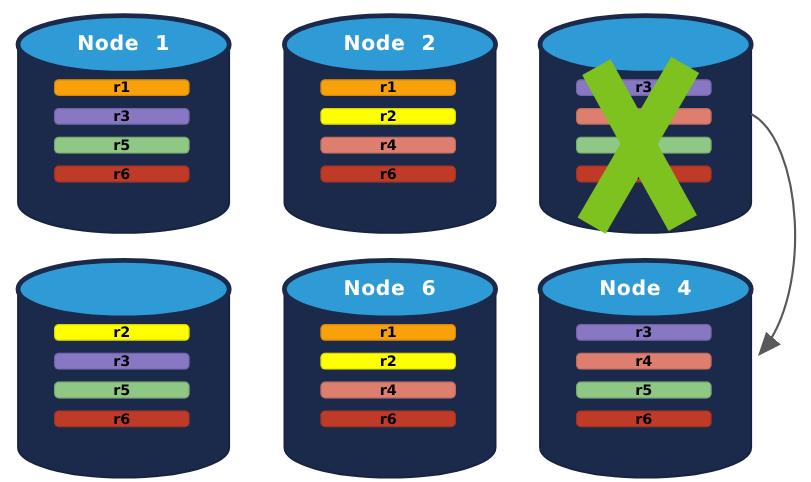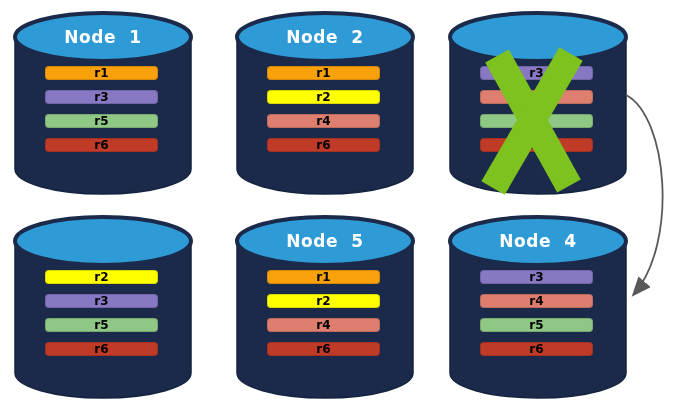--- a/index.html
+++ b/index.html
@@ -80,21 +80,21 @@
       <div class="bar" style="background: rgb(143, 199, 132);"><span>r5</span></div>
       <div class="bar" style="background: rgb(192, 58, 40);"><span>r6</span></div>
     </div>
   </div>
 
   <div class="node n4">
     <svg class="cyl" viewBox="0 0 182 192">
       <path d="M3,29 L3,161 A88,25 0 0 0 179,161 L179,29 Z" stroke-width="1.5" style="fill: rgb(27, 42, 74); stroke: rgb(20, 35, 62);"></path>
       <ellipse cx="91" cy="29" rx="88" ry="24" stroke-width="4" style="fill: rgb(47, 155, 214); stroke: rgb(27, 42, 74);"></ellipse>
     </svg>
-    <div class="node-title">Node 5</div>
+    <div class="node-title">Node 6</div>
     <div class="bars">
       <div class="bar" style="background: rgb(249, 161, 11);"><span>r1</span></div>
       <div class="bar" style="background: rgb(255, 255, 0);"><span>r2</span></div>
       <div class="bar" style="background: rgb(221, 126, 110);"><span>r4</span></div>
       <div class="bar" style="background: rgb(192, 58, 40);"><span>r6</span></div>
     </div>
   </div>
 
   <div class="node n5">
     <svg class="cyl" viewBox="0 0 182 192">

